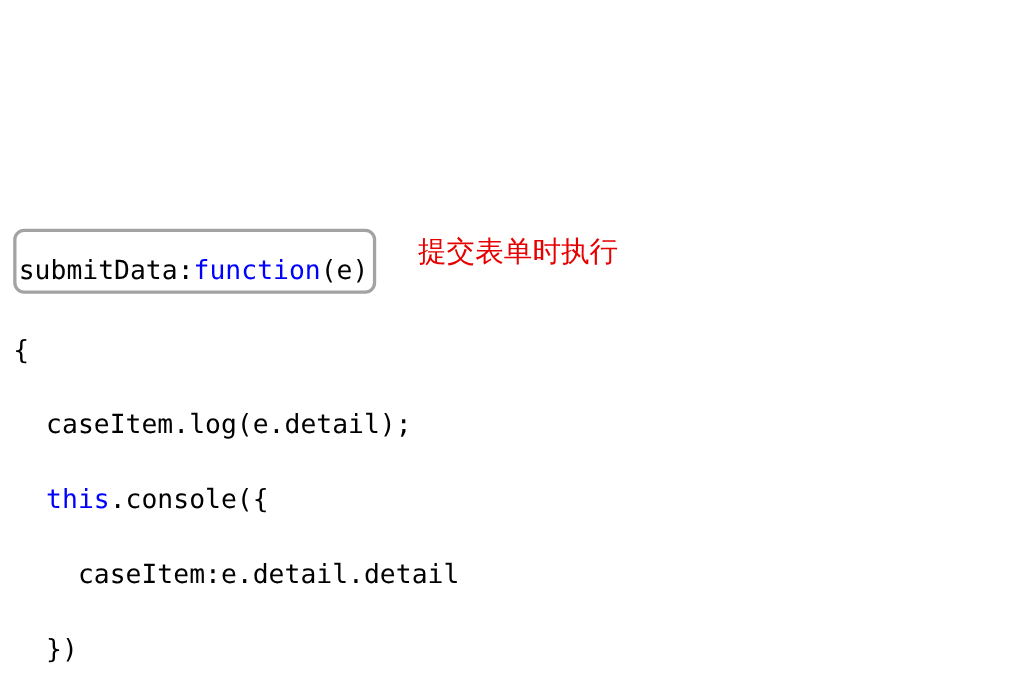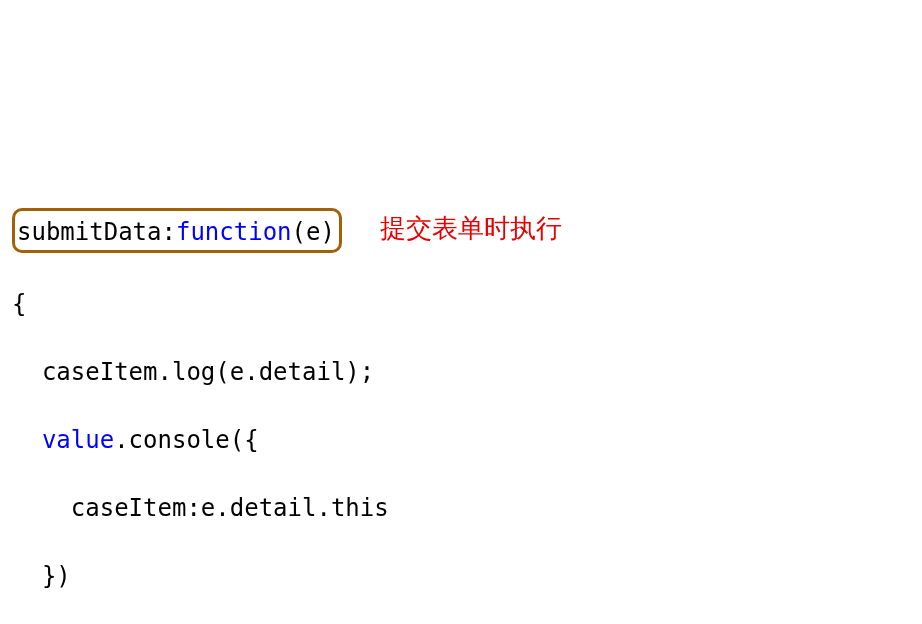--- a/index.html
+++ b/index.html
@@ -28,45 +28,45 @@
   }
   .line {
     display: block;
     position: relative;
     padding-left: 4px;
   }
   .txt-black { color: #000000; }
   .txt-blue { color: #0000ff; }
 
   .box-red {
-    border: 3px solid #a16207;
+    border: 3px solid #a3a3a3;
     border-radius: 10px;
-    padding: 4px 4px 0 2px;
+    padding: 18px 4px 0 2px;
     display: inline-block;
   }
   .annotation {
     color: #e60000;
     font-family: "Microsoft YaHei", "PingFang SC", sans-serif;
     font-size: 26px;
     position: absolute;
     white-space: nowrap;
   }
 </style>
 </head>
 <body>
 
 
 
 <div class="code-container">
 
 <span class="line"><span class="box-red"><span class="txt-black">submitData:</span><span class="txt-blue">function</span><span class="txt-black">(e)</span></span><span class="annotation" style="left:372px; top:2px;">提交表单时执行</span></span>
 <span class="line"><span class="txt-black">{</span></span>
 <span class="line"><span class="gutter"></span><span class="txt-black">  caseItem.log(e.detail);</span></span>
-<span class="line"><span class="gutter"></span><span class="txt-black">  </span><span class="txt-blue">value</span><span class="txt-black">.console({</span></span>
-<span class="line"><span class="gutter"></span><span class="txt-black">    caseItem:e.detail.this</span></span>
+<span class="line"><span class="gutter"></span><span class="txt-black">  </span><span class="txt-blue">this</span><span class="txt-black">.console({</span></span>
+<span class="line"><span class="gutter"></span><span class="txt-black">    caseItem:e.detail.detail</span></span>
 <span class="line"><span class="gutter"></span><span class="txt-black">  })</span></span>
 <span class="line"><span class="gutter"></span></span>
 
 
 
 
 
 
 
 

